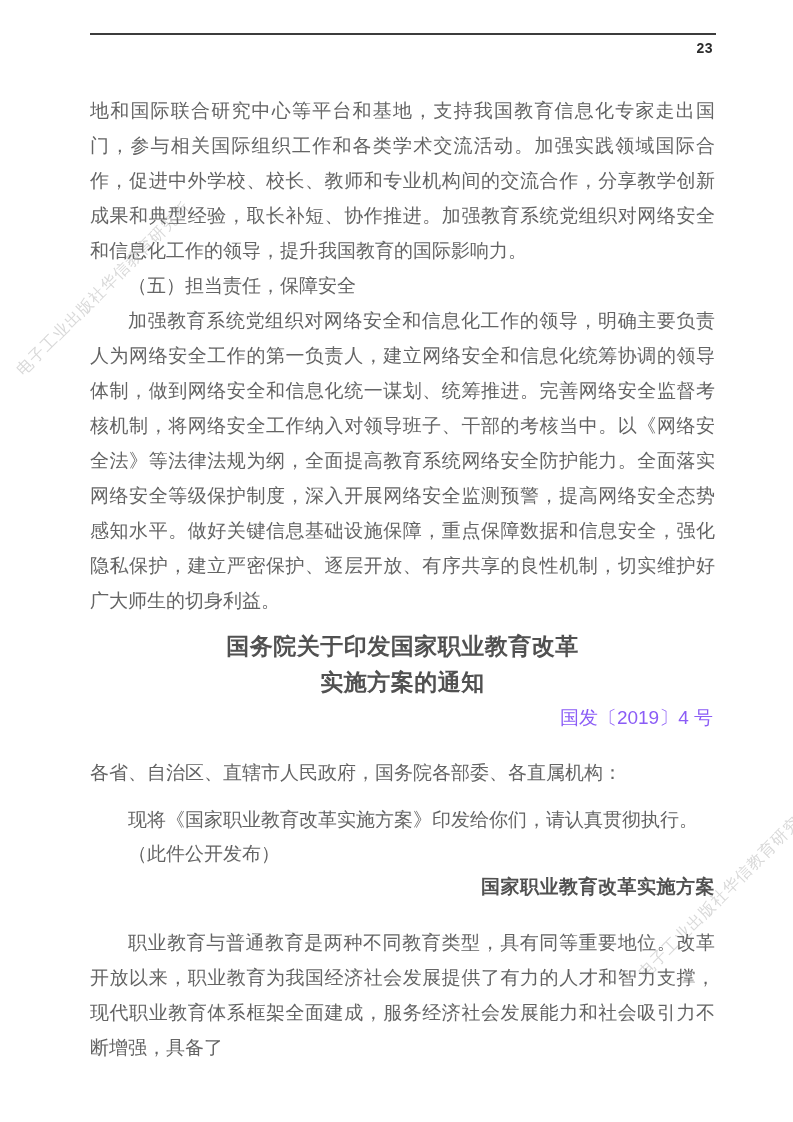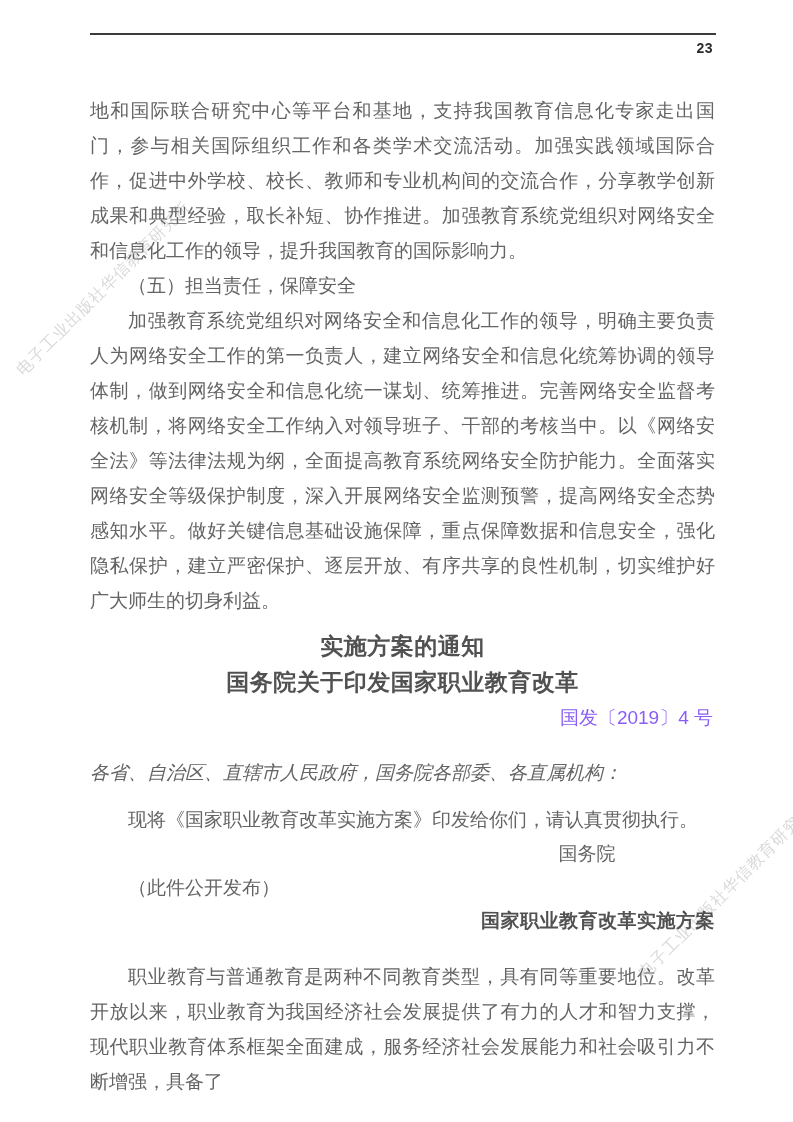--- a/index.html
+++ b/index.html
@@ -43,21 +43,21 @@
   .doc-title{
     margin:10px 0 0 0;
     font-size:23px;line-height:36px;font-weight:bold;color:#515151;
     text-align:center;letter-spacing:0.5px;
   }
   .doc-title .tl{display:block;}
   .doc-number{
     text-align:right;line-height:35px;color:#8b5cf6;
     padding-right:2px;
   }
-  .salutation{margin-top:20px !important;font-style:italic;}
+  .salutation{margin-top:20px !important;}
   .forward{margin-top:12px !important;}
   .signature{
     width:200px;margin-left:auto;margin-right:28px;
     text-align:center;line-height:34px;color:#646464;
   }
   .release{line-height:33px;text-indent:2em;}
   .subtitle{
     margin:0;font-size:19px;line-height:33px;font-weight:bold;color:#515151;
     text-align:right;letter-spacing:0.5px;
   }
@@ -76,32 +76,31 @@
 
   <main class="content">
 
     <p>地和国际联合研究中心等平台和基地，支持我国教育信息化专家走出国门，参与相关国际组织工作和各类学术交流活动。加强实践领域国际合作，促进中外学校、校长、教师和专业机构间的交流合作，分享教学创新成果和典型经验，取长补短、协作推进。加强教育系统党组织对网络安全和信息化工作的领导，提升我国教育的国际影响力。</p>
 
     <p class="indent">（五）担当责任，保障安全</p>
 
     <p class="indent">加强教育系统党组织对网络安全和信息化工作的领导，明确主要负责人为网络安全工作的第一负责人，建立网络安全和信息化统筹协调的领导体制，做到网络安全和信息化统一谋划、统筹推进。完善网络安全监督考核机制，将网络安全工作纳入对领导班子、干部的考核当中。以《网络安全法》等法律法规为纲，全面提高教育系统网络安全防护能力。全面落实网络安全等级保护制度，深入开展网络安全监测预警，提高网络安全态势感知水平。做好关键信息基础设施保障，重点保障数据和信息安全，强化隐私保护，建立严密保护、逐层开放、有序共享的良性机制，切实维护好广大师生的切身利益。</p>
 
     <h1 class="doc-title">
+      <span class="tl">国务院关于印发国家职业教育改革</span>
       <span class="tl">实施方案的通知</span>
-      <span class="tl">国务院关于印发国家职业教育改革</span>
     </h1>
 
     <div class="doc-number">国发〔2019〕4 号</div>
 
     <p class="salutation">各省、自治区、直辖市人民政府，国务院各部委、各直属机构：</p>
 
     <p class="indent forward">现将《国家职业教育改革实施方案》印发给你们，请认真贯彻执行。</p>
 
     <div class="signature">
-      <div>国务院</div>
     </div>
 
     <p class="release">（此件公开发布）</p>
 
     <h2 class="subtitle">国家职业教育改革实施方案</h2>
 
     <p class="indent p-last">职业教育与普通教育是两种不同教育类型，具有同等重要地位。改革开放以来，职业教育为我国经济社会发展提供了有力的人才和智力支撑，现代职业教育体系框架全面建成，服务经济社会发展能力和社会吸引力不断增强，具备了</p>
 
   </main>
 </div>

